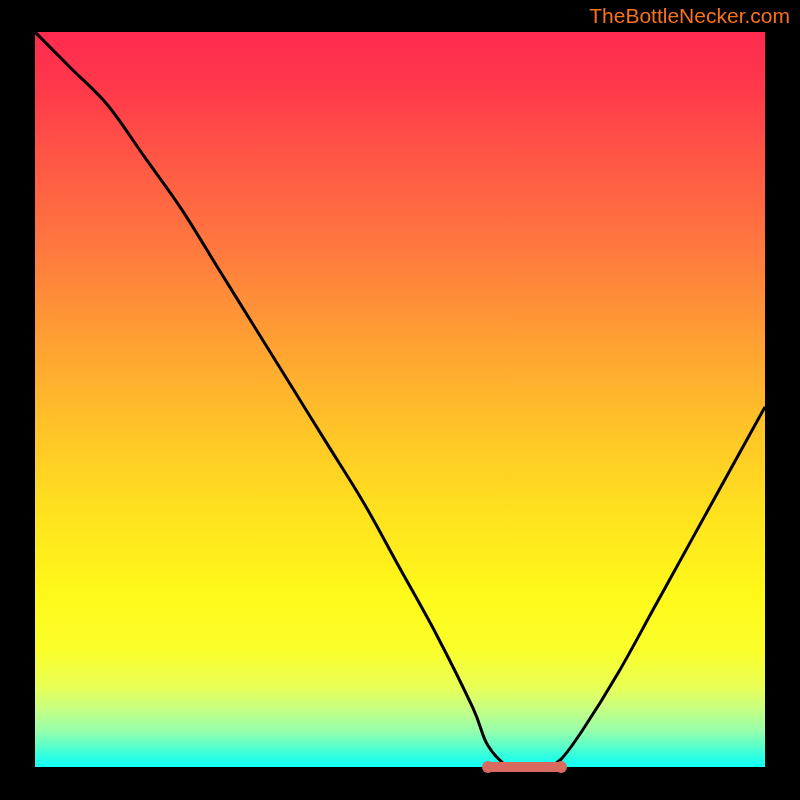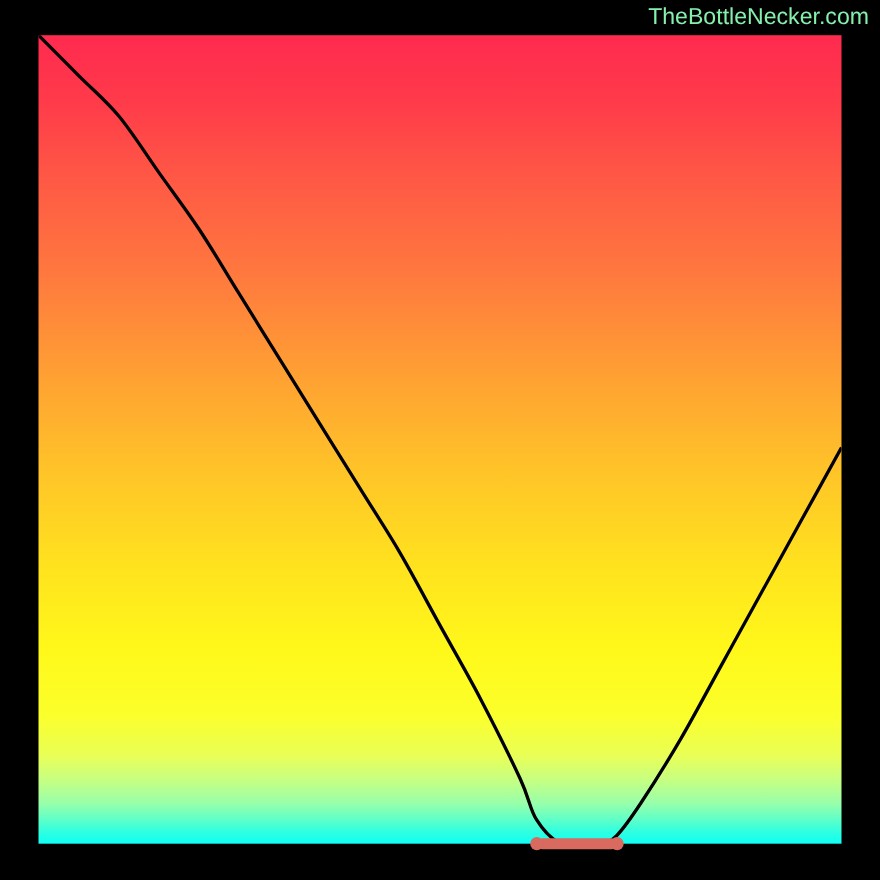--- a/index.html
+++ b/index.html
@@ -8,21 +8,21 @@
     height: 800px;
     background: #000;
     position: relative;
     font-family: Arial, sans-serif;
     overflow: hidden;
   }
   .attribution {
     position: absolute;
     top: 4px;
     right: 10px;
-    color: #86efac;
+    color: #f97316;
     font-size: 21px;
     font-weight: normal;
     z-index: 10;
   }
   .chart-area {
     position: absolute;
     left: 35px;
     top: 32px;
     width: 730px;
     height: 735px;

